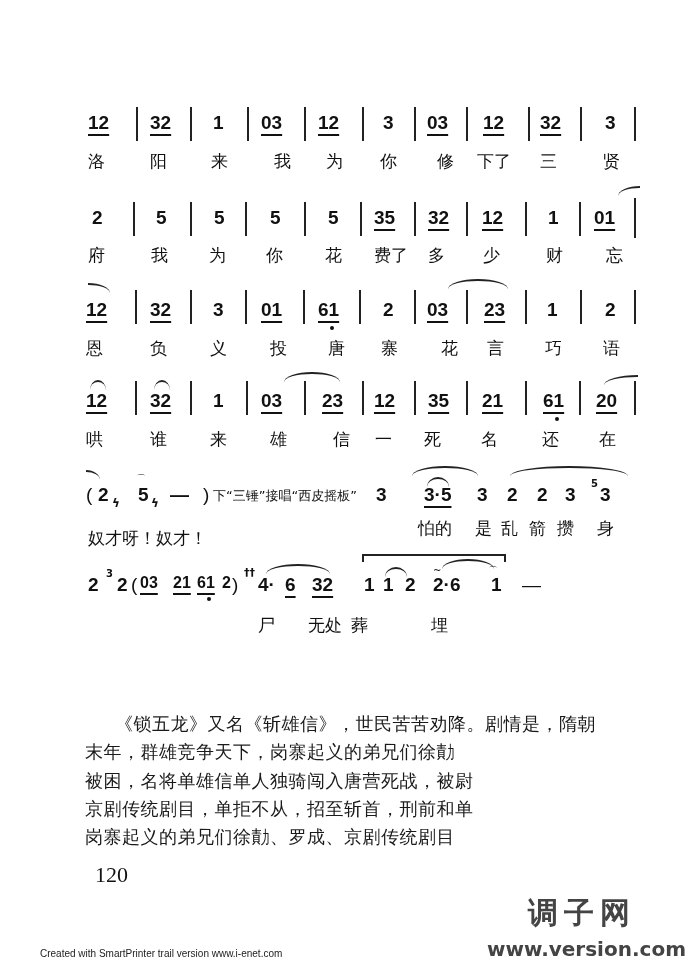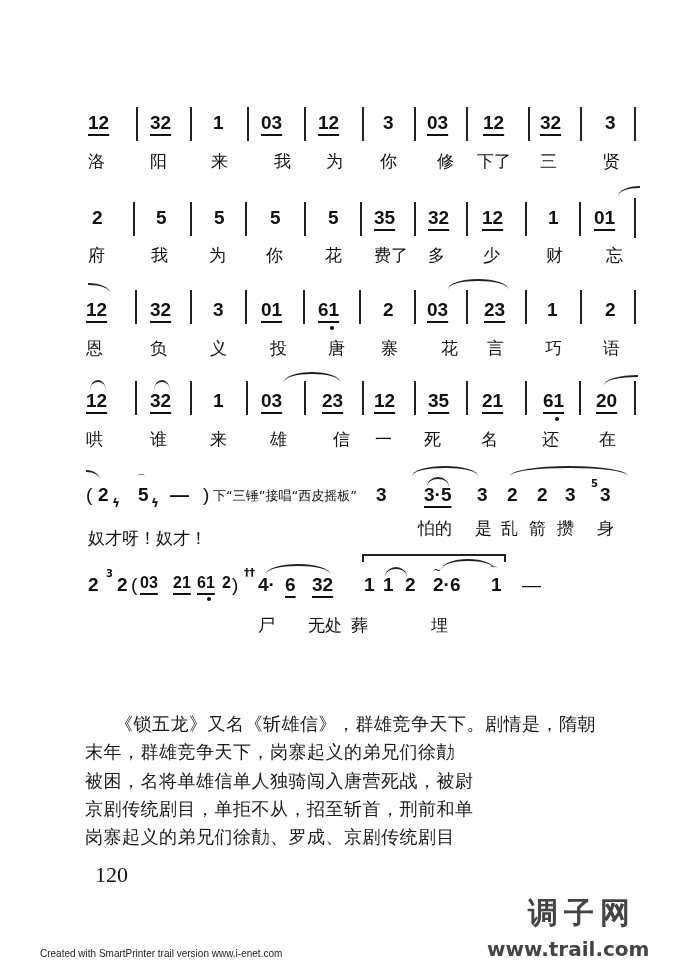--- a/index.html
+++ b/index.html
@@ -235,25 +235,25 @@
   <div class="num" style="left:491px;top:574px;">1</div>
   <div class="num" style="left:522px;top:574px;font-weight:normal;">—</div>
 
   <div class="lyr" style="left:258px;top:614px;">尸</div>
   <div class="lyr" style="left:308px;top:614px;">无处</div>
   <div class="lyr" style="left:351px;top:614px;">葬</div>
   <div class="lyr" style="left:431px;top:614px;">埋</div>
 </div>
 
 <div>
-  <div class="prose" style="left:115px;top:712px;">《锁五龙》又名《斩雄信》，群雄竞争天下。剧情是，隋朝</div>
+  <div class="prose" style="left:115px;top:712px;">《锁五龙》又名《斩雄信》，世民苦苦劝降。剧情是，隋朝</div>
   <div class="prose" style="top:740px;">末年，群雄竞争天下，岗寨起义的弟兄们徐勣</div>
   <div class="prose" style="top:769px;">被困，名将单雄信单人独骑闯入唐营死战，被尉</div>
   <div class="prose" style="top:797px;">京剧传统剧目，单拒不从，招至斩首，刑前和单</div>
   <div class="prose" style="top:825px;">岗寨起义的弟兄们徐勣、罗成、京剧传统剧目</div>
 </div>
 
 <div class="abs" style="left:95px;top:862px;font-family:'Liberation Serif',serif;font-size:22px;color:#111;">120</div>
 
 <div class="abs" style="left:40px;top:948px;font-family:'Liberation Sans',sans-serif;font-size:10px;color:#222;white-space:nowrap;">Created with SmartPrinter trail version www.i-enet.com</div>
 
 <div class="abs" style="left:528px;top:893px;font-family:'DejaVu Sans',sans-serif;font-size:30px;font-weight:bold;color:#444;letter-spacing:6px;">调子网</div>
-<div class="abs" style="left:487px;top:937px;font-family:'DejaVu Sans',sans-serif;font-size:20px;font-weight:bold;color:#444;white-space:nowrap;">www.trail.com</div>
+<div class="abs" style="left:487px;top:937px;font-family:'DejaVu Sans',sans-serif;font-size:20px;font-weight:bold;color:#444;white-space:nowrap;">www.version.com</div>
 
 </body></html>

